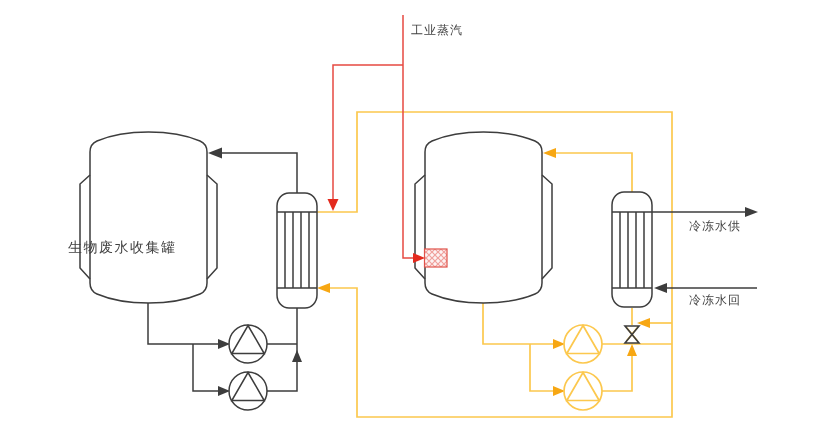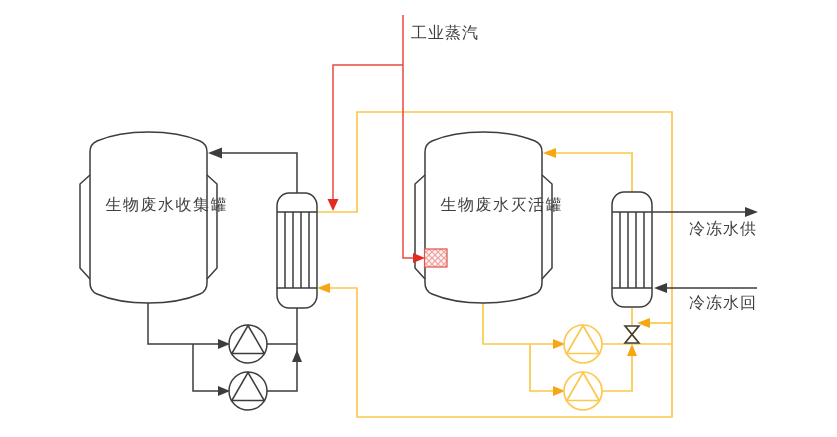--- a/index.html
+++ b/index.html
@@ -10,26 +10,27 @@
     font-family:"DejaVu Sans","Liberation Sans",sans-serif;
     overflow:hidden;
   }
   #linework{position:absolute;left:0;top:0;}
   .label{
     position:absolute;
     color:#3f3f3f;
     white-space:nowrap;
     line-height:1.1;
   }
-  .small-label{font-size:16px;letter-spacing:1px;}
+  .small-label{font-size:12px;letter-spacing:1px;}
   .tank-label{
-    font-size:16px;
+    font-size:14px;
     letter-spacing:1.5px;
     width:160px;
-    text-align:right;
+    text-align:left;
+    margin-top:44px;
   }
 </style>
 </head>
 <body>
 
 <div id="canvas">
 
   <svg id="linework" width="837" height="437" viewBox="0 0 837 437">
 
     <defs>
@@ -148,18 +149,17 @@
       <polygon points="425,258 413,253 413,263"></polygon>
     </g>
 
     <rect x="424.5" y="249" width="22.5" height="18" fill="url(#spargerHatch)" stroke="#e0524a" stroke-width="1.2"></rect>
   </svg>
 
   <div class="label small-label" style="left:411px;top:24px;">工业蒸汽</div>
 
   <div class="label tank-label" style="left:68px;top:196px;">生物废水收集罐</div>
 
-  <div class="label tank-label" style="left:403px;top:196px;">生物废水灭活罐</div>
 
   <div class="label small-label" style="left:689px;top:220px;">冷冻水供</div>
 
   <div class="label small-label" style="left:689px;top:294px;">冷冻水回</div>
 </div>
 
 </body></html>

